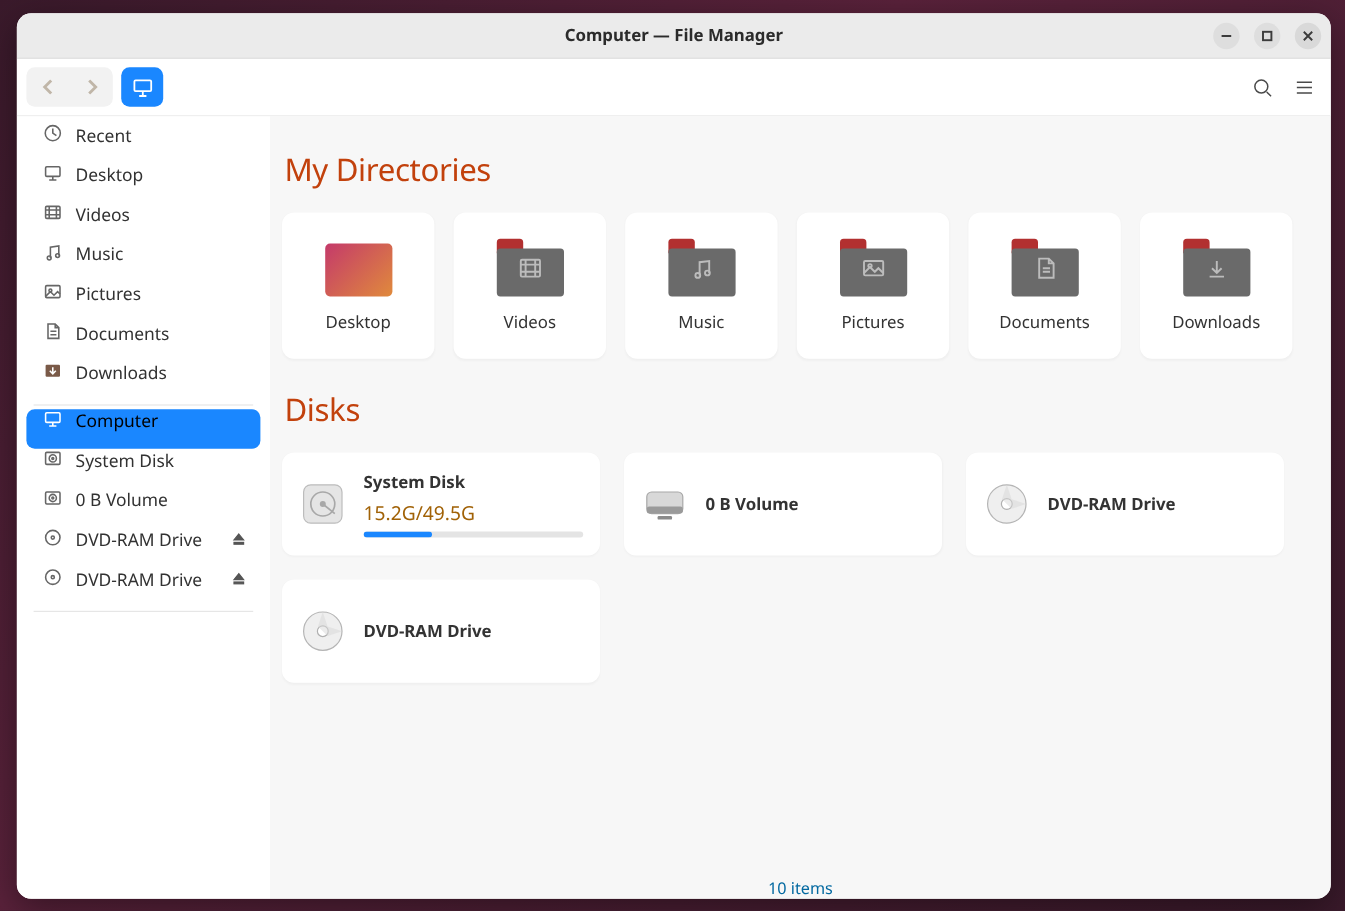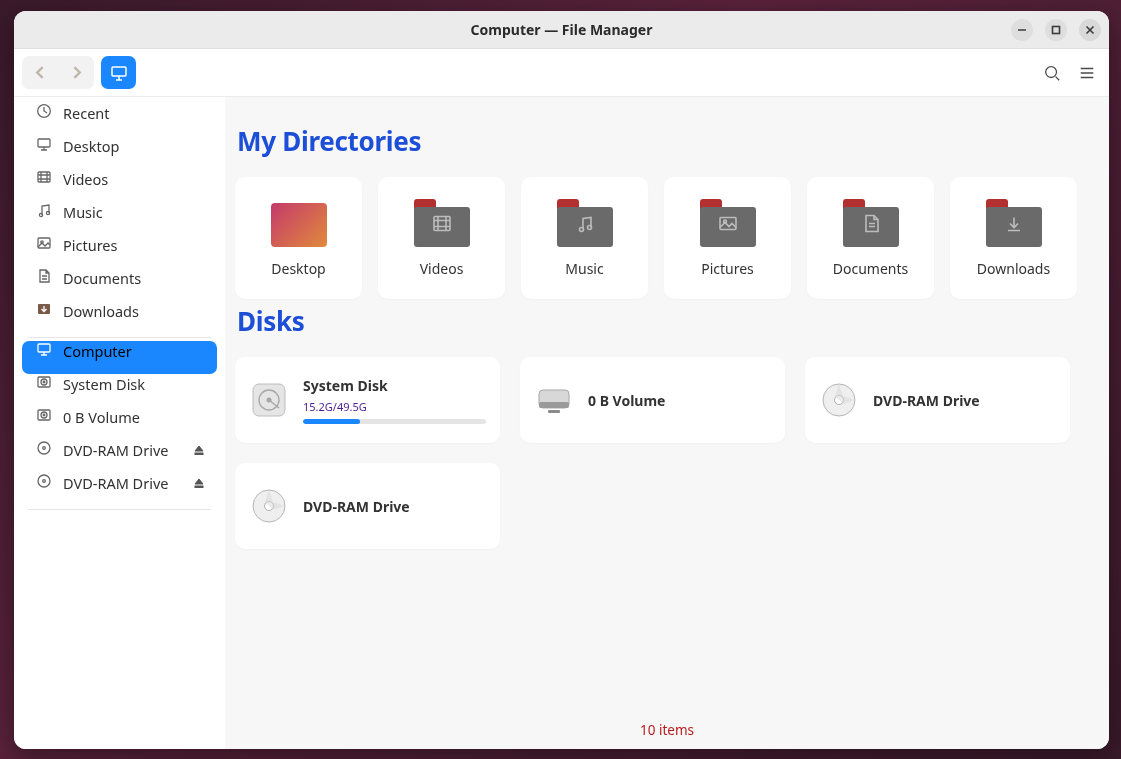--- a/index.html
+++ b/index.html
@@ -27,34 +27,34 @@
 .sb-item.active { background: #1a87ff; color: #000000; }
 .sb-item.active .sb-icon svg { stroke: #ffffff; }
 .sb-sep { height: 1px; background: #e6e6e6; margin: 3px 14px; }
 .sb-icon { width: 16px; height: 16px; display: flex; align-items: center; justify-content: center; flex-shrink: 0; }
 .sb-icon svg { width: 16px; height: 16px; stroke: #666666; fill: none; stroke-width: 1.3; }
 .sb-label { flex: 1; white-space: nowrap; overflow: hidden; text-overflow: ellipsis; }
 .sb-eject { width: 14px; height: 14px; }
 .sb-eject svg { width: 12px; height: 12px; stroke: #555555; fill: #555555; }
 .content { flex: 1; background: #f7f7f7; overflow-y: auto; position: relative; display: flex; flex-direction: column; }
 .content-inner { padding: 18px 10px 0 10px; flex: 1; }
-.sect-title { font-size: 26px; font-weight: 700; color: #1d4ed8; margin: 8px 0 18px 2px; letter-spacing: -0.3px; }
+.sect-title { font-size: 26px; font-weight: 400; color: #c2410c; margin: 8px 0 18px 2px; letter-spacing: -0.3px; }
 .dir-grid { display: flex; gap: 16px; flex-wrap: wrap; }
 .dir-card { width: 127px; height: 122px; background: #ffffff; border-radius: 10px; display: flex; flex-direction: column; align-items: center; justify-content: center; gap: 10px; cursor: pointer; box-shadow: 0 1px 2px rgba(0,0,0,0.03); }
 .dir-card .folder-ico { width: 56px; height: 50px; position: relative; }
 .dir-card .label { font-size: 14px; color: #333333; }
 .disk-grid { display: flex; gap: 20px; flex-wrap: wrap; margin-top: 2px; }
 .disk-card { width: 265px; height: 86px; background: #ffffff; border-radius: 10px; display: flex; align-items: center; padding: 0 14px; gap: 14px; cursor: pointer; box-shadow: 0 1px 2px rgba(0,0,0,0.03); }
 .disk-ico { width: 40px; height: 40px; flex-shrink: 0; }
 .disk-info { flex: 1; display: flex; flex-direction: column; gap: 4px; }
 .disk-name { font-size: 14px; font-weight: 700; color: #333333; }
-.disk-usage { font-size: 11px; color: #4c1d95; }
+.disk-usage { font-size: 16px; color: #a16207; }
 .disk-bar { width: 100%; height: 5px; background: #e4e4e4; border-radius: 3px; overflow: hidden; margin-top: 1px; }
 .disk-bar .fill { height: 100%; background: #1a87ff; border-radius: 3px; }
-.statusbar { height: 28px; display: flex; align-items: flex-start; justify-content: center; font-size: 13.5px; color: #b91c1c; margin-top: 23px; }
+.statusbar { height: 28px; display: flex; align-items: flex-end; justify-content: center; font-size: 13.5px; color: #0369a1; margin-top: 23px; }
 
 .folder-base { position: absolute; left: 0; top: 8px; width: 56px; height: 40px; border-radius: 3px; }
 .folder-tab { position: absolute; left: 0; top: 0; width: 22px; height: 12px; border-radius: 3px 3px 0 0; }
 .folder-glyph { position: absolute; left: 50%; top: 55%; transform: translate(-50%, -50%); }
 .folder-glyph svg { width: 22px; height: 22px; stroke: #bcbcbc; fill: none; stroke-width: 1.6; }
 </style>
 </head>
 <body>
 
 <div class="desktop-bg">
@@ -301,21 +301,21 @@
     <div class="folder-tab" style="background:#b23030"></div>
     <div class="folder-base" style="background:#6a6a6a"></div>
     <div class="folder-glyph"><svg viewBox="0 0 22 22">
                       <path d="M11 5 V14 M7 11 L11 15 L15 11 M5 18 H17"></path>
                     </svg></div>
   </div>
                 <div class="label">Downloads</div>
               </div>
             </div>
 
-          <div class="sect-title" style="margin-top:4px">Disks</div>
+          <div class="sect-title" style="margin-top:24px">Disks</div>
           <div class="disk-grid" id="disk-grid">
               <div class="disk-card">
                 <div class="disk-ico"><svg viewBox="0 0 40 40">
                     <rect x="4" y="4" width="32" height="32" rx="6" fill="#e5e5e5" stroke="#bcbcbc"></rect>
                     <circle cx="20" cy="20" r="10" fill="none" stroke="#a8a8a8" stroke-width="1.4"></circle>
                     <circle cx="20" cy="20" r="2.5" fill="#a8a8a8"></circle>
                     <path d="M20 20 L30 28" stroke="#a8a8a8" stroke-width="1.4"></path>
                   </svg></div>
                 <div class="disk-info">
                   <div class="disk-name">System Disk</div>

